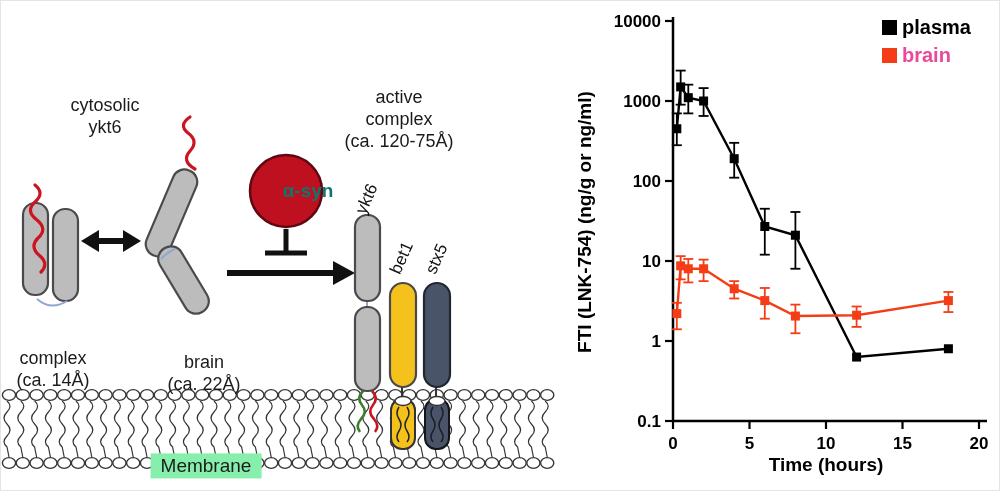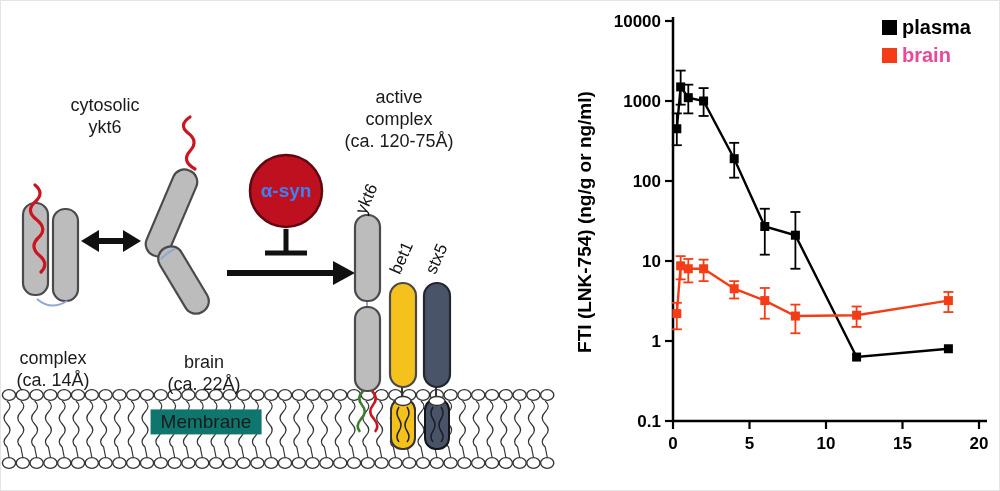--- a/index.html
+++ b/index.html
@@ -4,22 +4,22 @@
 <style>
   * { margin:0; padding:0; box-sizing:border-box; }
   body { font-family:"Liberation Sans", sans-serif; background:#fff; }
   .page { position:relative; width:1000px; height:491px; background:#fff; overflow:hidden; border:1px solid #e4e4e4; }
   svg.abs { position:absolute; top:0; }
   #diagram-svg { left:0; }
   #chart-svg { left:560px; }
 
   .dlabel { position:absolute; transform:translate(-50%,-50%); text-align:center;
             white-space:pre-line; font-size:18px; line-height:1.22; color:#1b1b1b; }
-  .membrane-label { font-size:19px; background:#0f766e; padding:1px 10px; }
-  .alpha-label { color:#3b82f6; font-weight:bold; font-size:19px; }
+  .membrane-label { font-size:19px; background:#86efac; padding:1px 10px;margin-top:44px; }
+  .alpha-label { color:#0f766e; font-weight:bold; font-size:19px;margin-left:22px; }
   .plabel { position:absolute; font-size:17px; color:#111;
             transform:translate(-50%,-50%) rotate(-66deg); white-space:nowrap; }
 
   .axis-label { position:absolute; font-weight:bold; font-size:19px; color:#000; white-space:nowrap; }
   #ylab { transform:translate(-50%,-50%) rotate(-90deg); }
   #xlab { transform:translate(-50%,-50%); }
 
   .legend { position:absolute; left:868px; top:16px; }
   .legend-row { display:flex; align-items:center; gap:5px; margin-bottom:8px;padding-left:13px; }
   .swatch { width:15px; height:15px; display:inline-block; }
@@ -324,20 +324,21 @@
         <rect x="138.1" y="263.2528010406445" width="9" height="9" fill="#f43d16"></rect>
         <rect x="168.7" y="283.2429988979725" width="9" height="9" fill="#f43d16"></rect>
         <rect x="199.3" y="295.0880017344075" width="9" height="9" fill="#f43d16"></rect>
         <rect x="229.9" y="310.55969111553964" width="9" height="9" fill="#f43d16"></rect>
         <rect x="291.1" y="309.72245642128644" width="9" height="9" fill="#f43d16"></rect>
         <rect x="382.90000000000003" y="295.0880017344075" width="9" height="9" fill="#f43d16"></rect>
       </g>
     </svg>
 
   <div class="axis-label" id="ylab" style="left:584px; top:221px;">FTI (LNK-754) (ng/g or ng/ml)</div>
+  <div class="axis-label" id="xlab" style="left:825px; top:464px;">Time (hours)</div>
 
   <div class="legend">
     <div class="legend-row">
       <span class="swatch" style="background: rgb(0, 0, 0);"></span>
       <span class="legend-label" style="color: rgb(0, 0, 0);">plasma</span>
     </div>
     <div class="legend-row">
       <span class="swatch" style="background: rgb(244, 61, 22);"></span>
       <span class="legend-label" style="color: #ec4899;">brain</span>
     </div>

